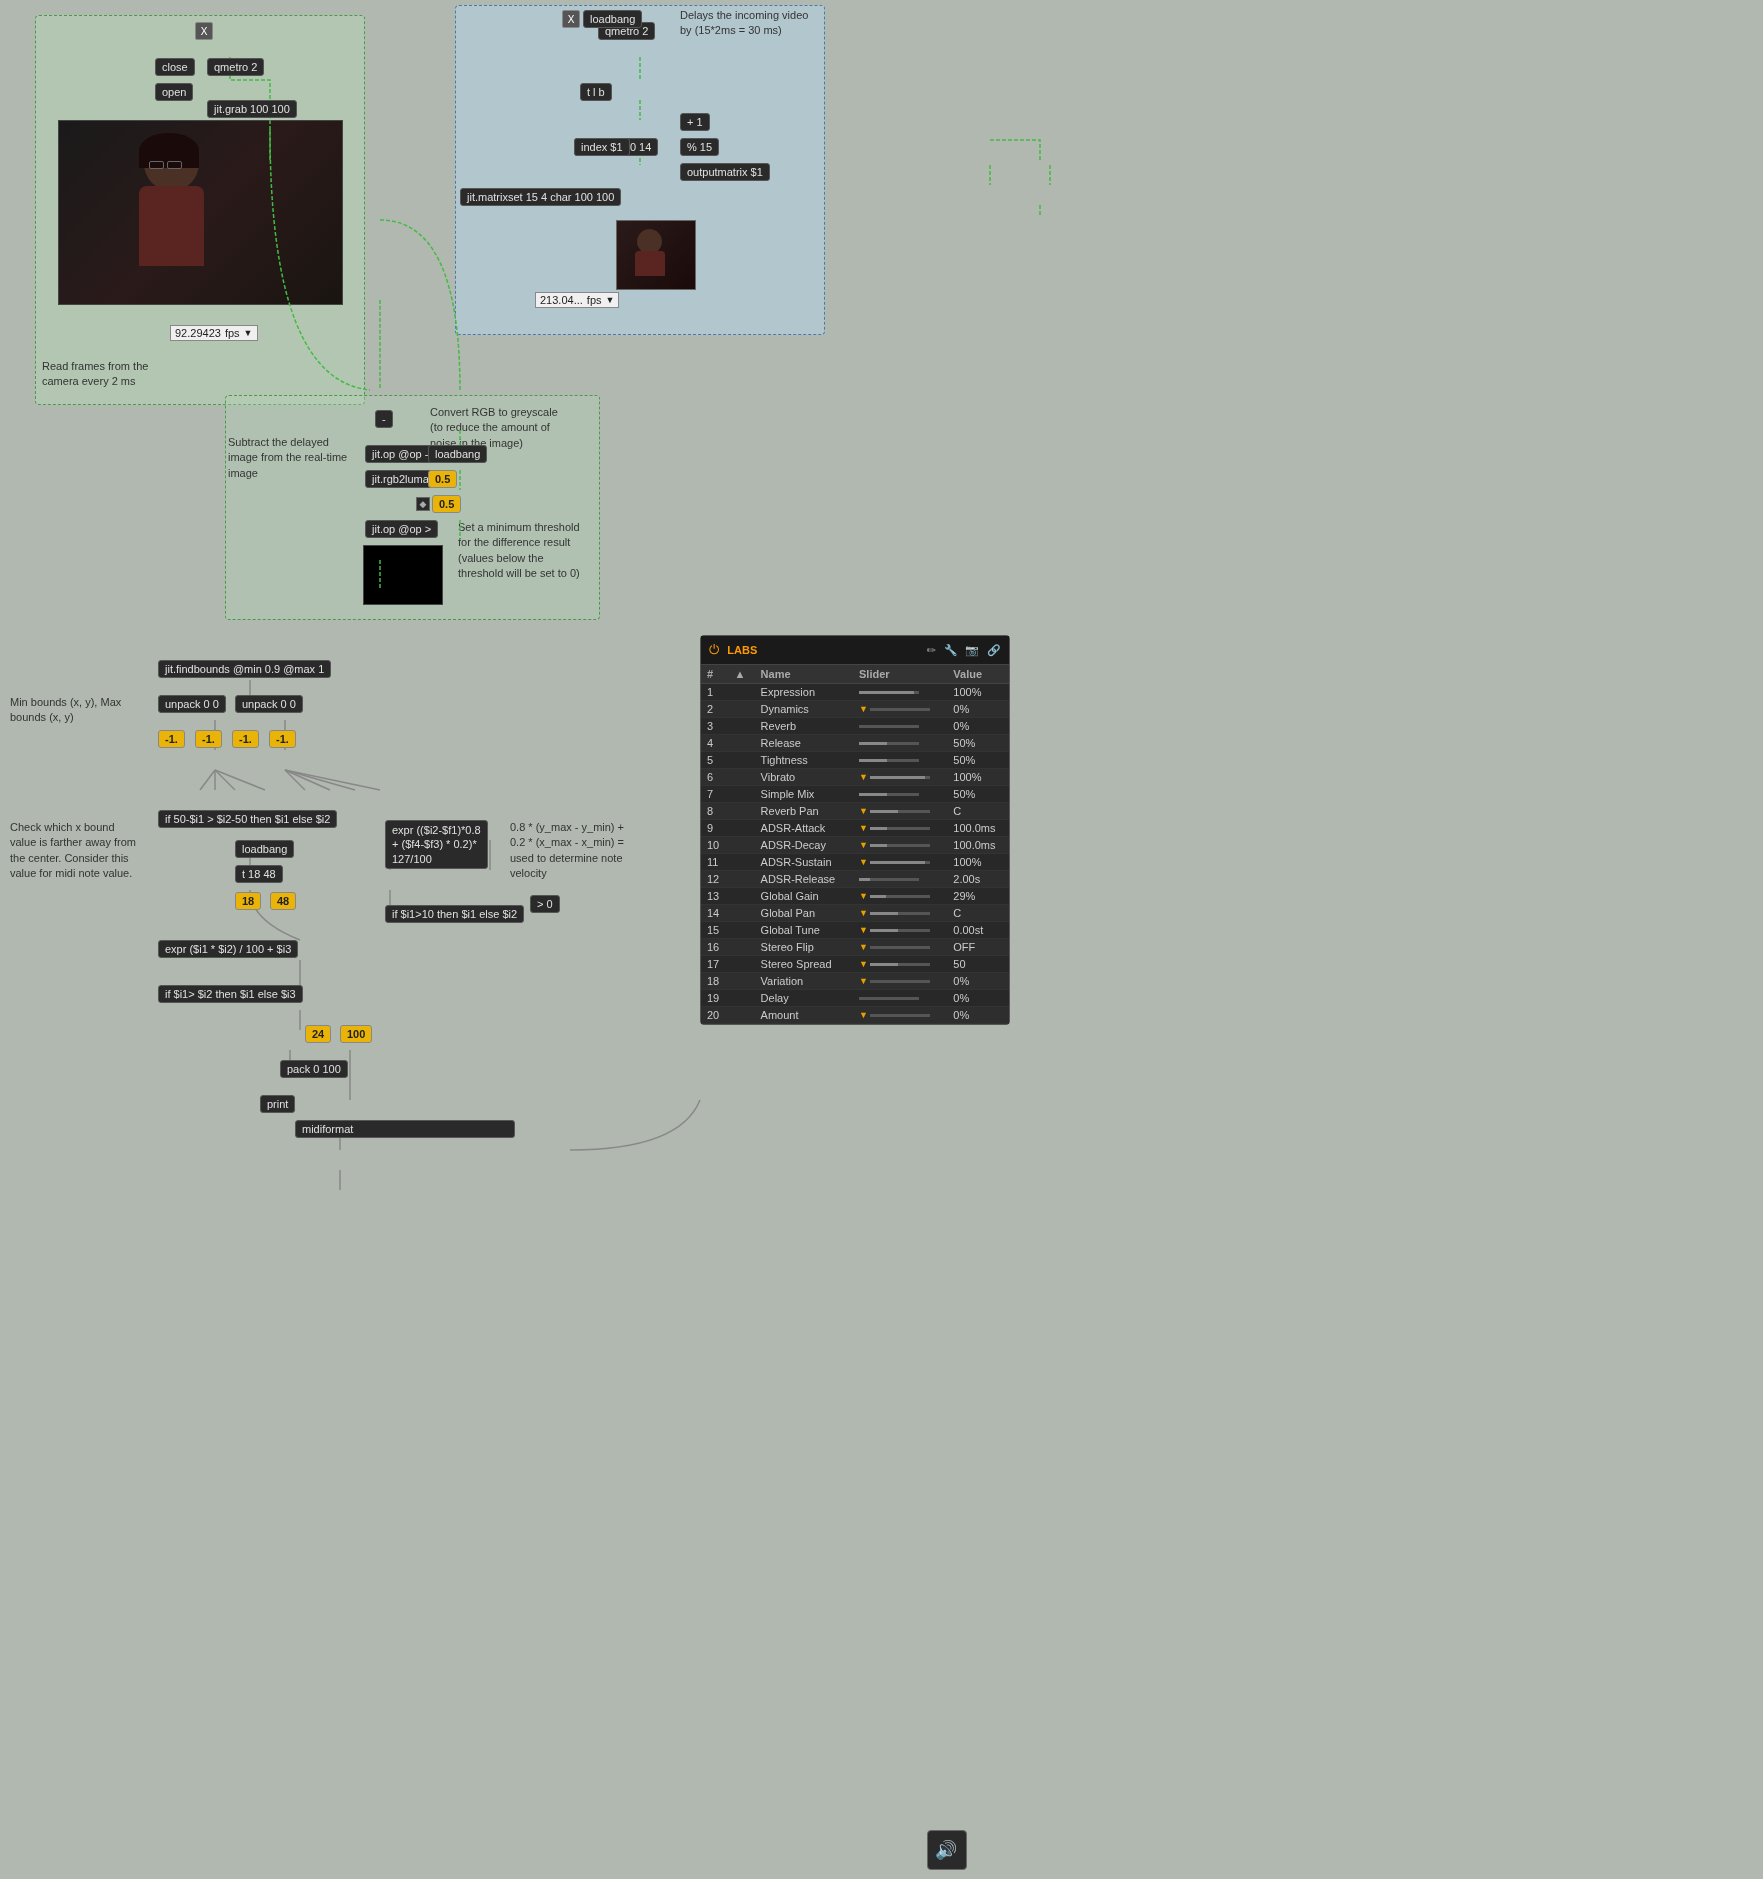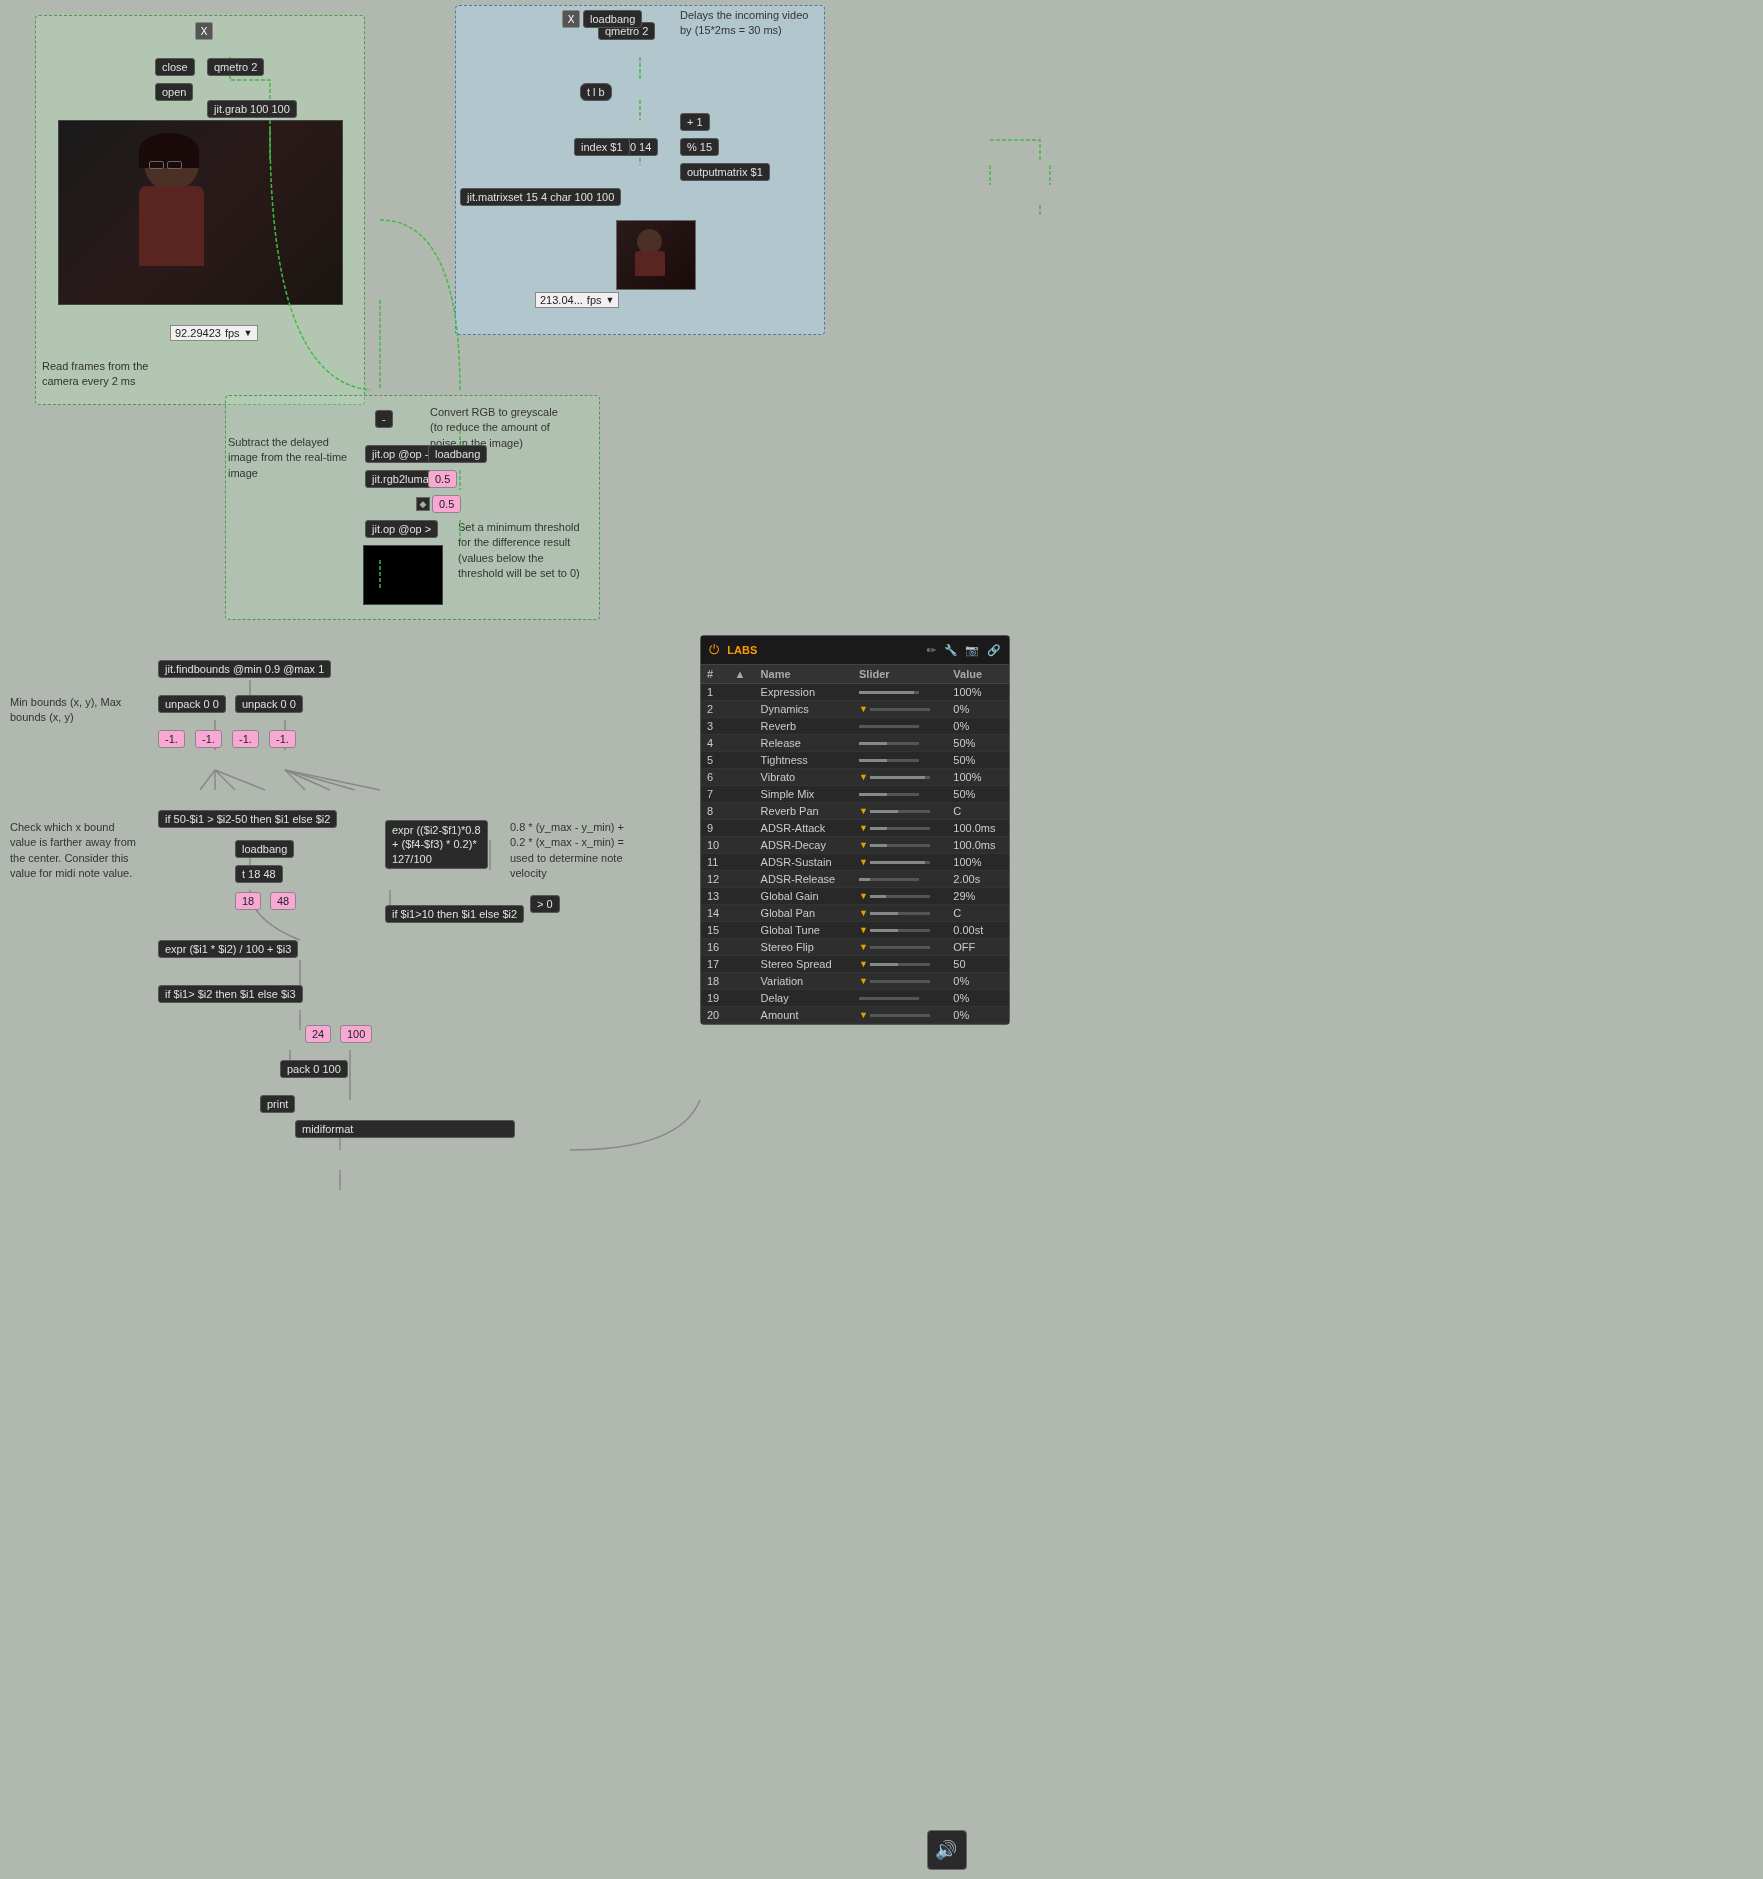--- a/index.html
+++ b/index.html
@@ -20,23 +20,24 @@
       color: #e0e0e0;
       border: 1px solid #555;
       border-radius: 3px;
       padding: 2px 6px;
       font-size: 11px;
       white-space: nowrap;
       z-index: 10;
     }
 
     .patch-box.light {
-      background: #f9a8d4;
+      background: #eab308;
       color: #222;
       border: 1px solid #888;
+      font-weight: bold;
     }
 
     
     .area-green {
       position: absolute;
       background: rgba(180, 210, 180, 0.55);
       border: 1px dashed #4a9a4a;
       border-radius: 4px;
     }
 
@@ -351,21 +352,21 @@
 
 <div class="patch-box" style="left:583px; top:10px;">
   <span>loadbang</span>
 </div>
 
 <div class="annotation" style="left:680px; top:8px; width:180px;">
   <span style="white-space:pre-line;">Delays the incoming video
 by (15*2ms = 30 ms)</span>
 </div>
 
-<div class="patch-box" style="left:580px; top:83px;border-radius:6px;">
+<div class="patch-box" style="left:580px; top:83px;">
   <span>t l b</span>
 </div>
 
 <div class="patch-box" style="left:574px; top:113px;margin-top:25px;">
   <span>counter 1 0 14</span>
 </div>
 
 <div class="patch-box" style="left:680px; top:113px;">
   <span>+ 1</span>
 </div>

